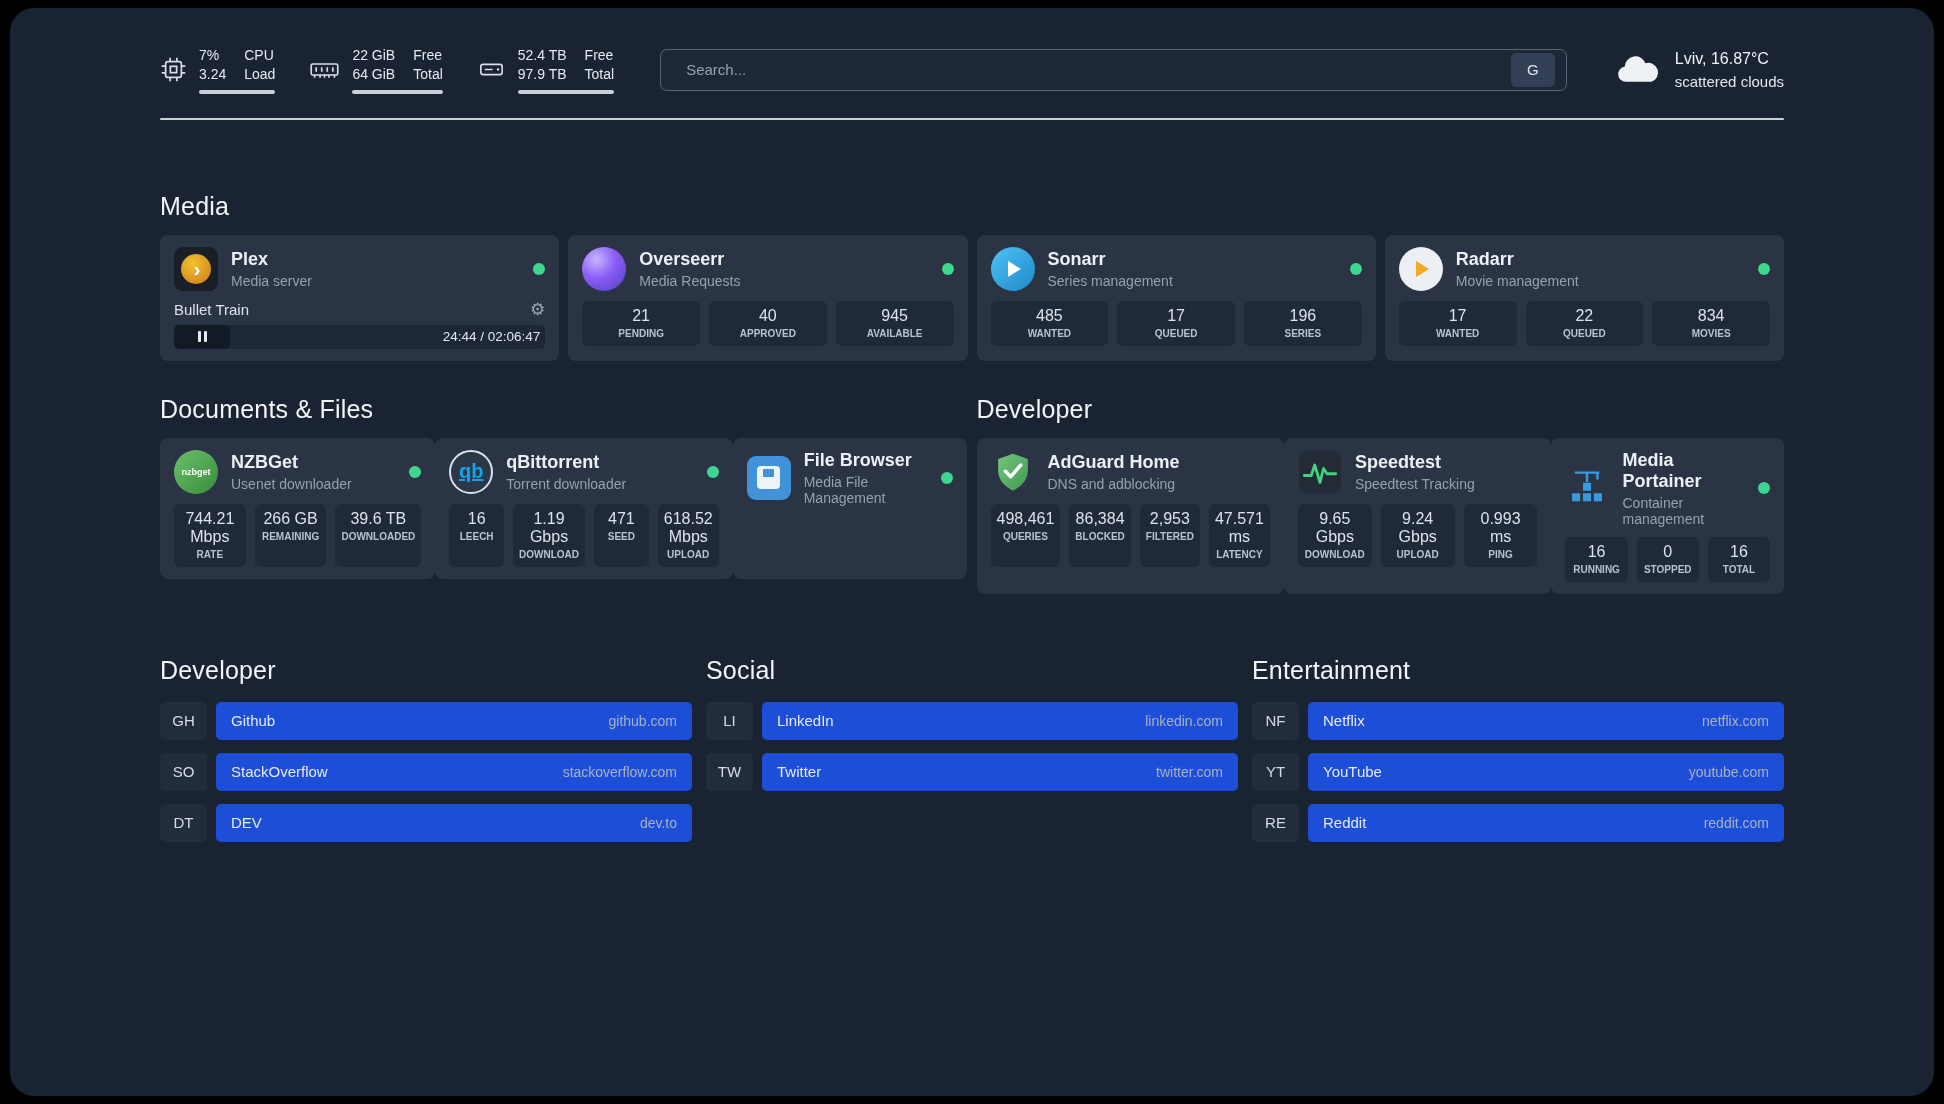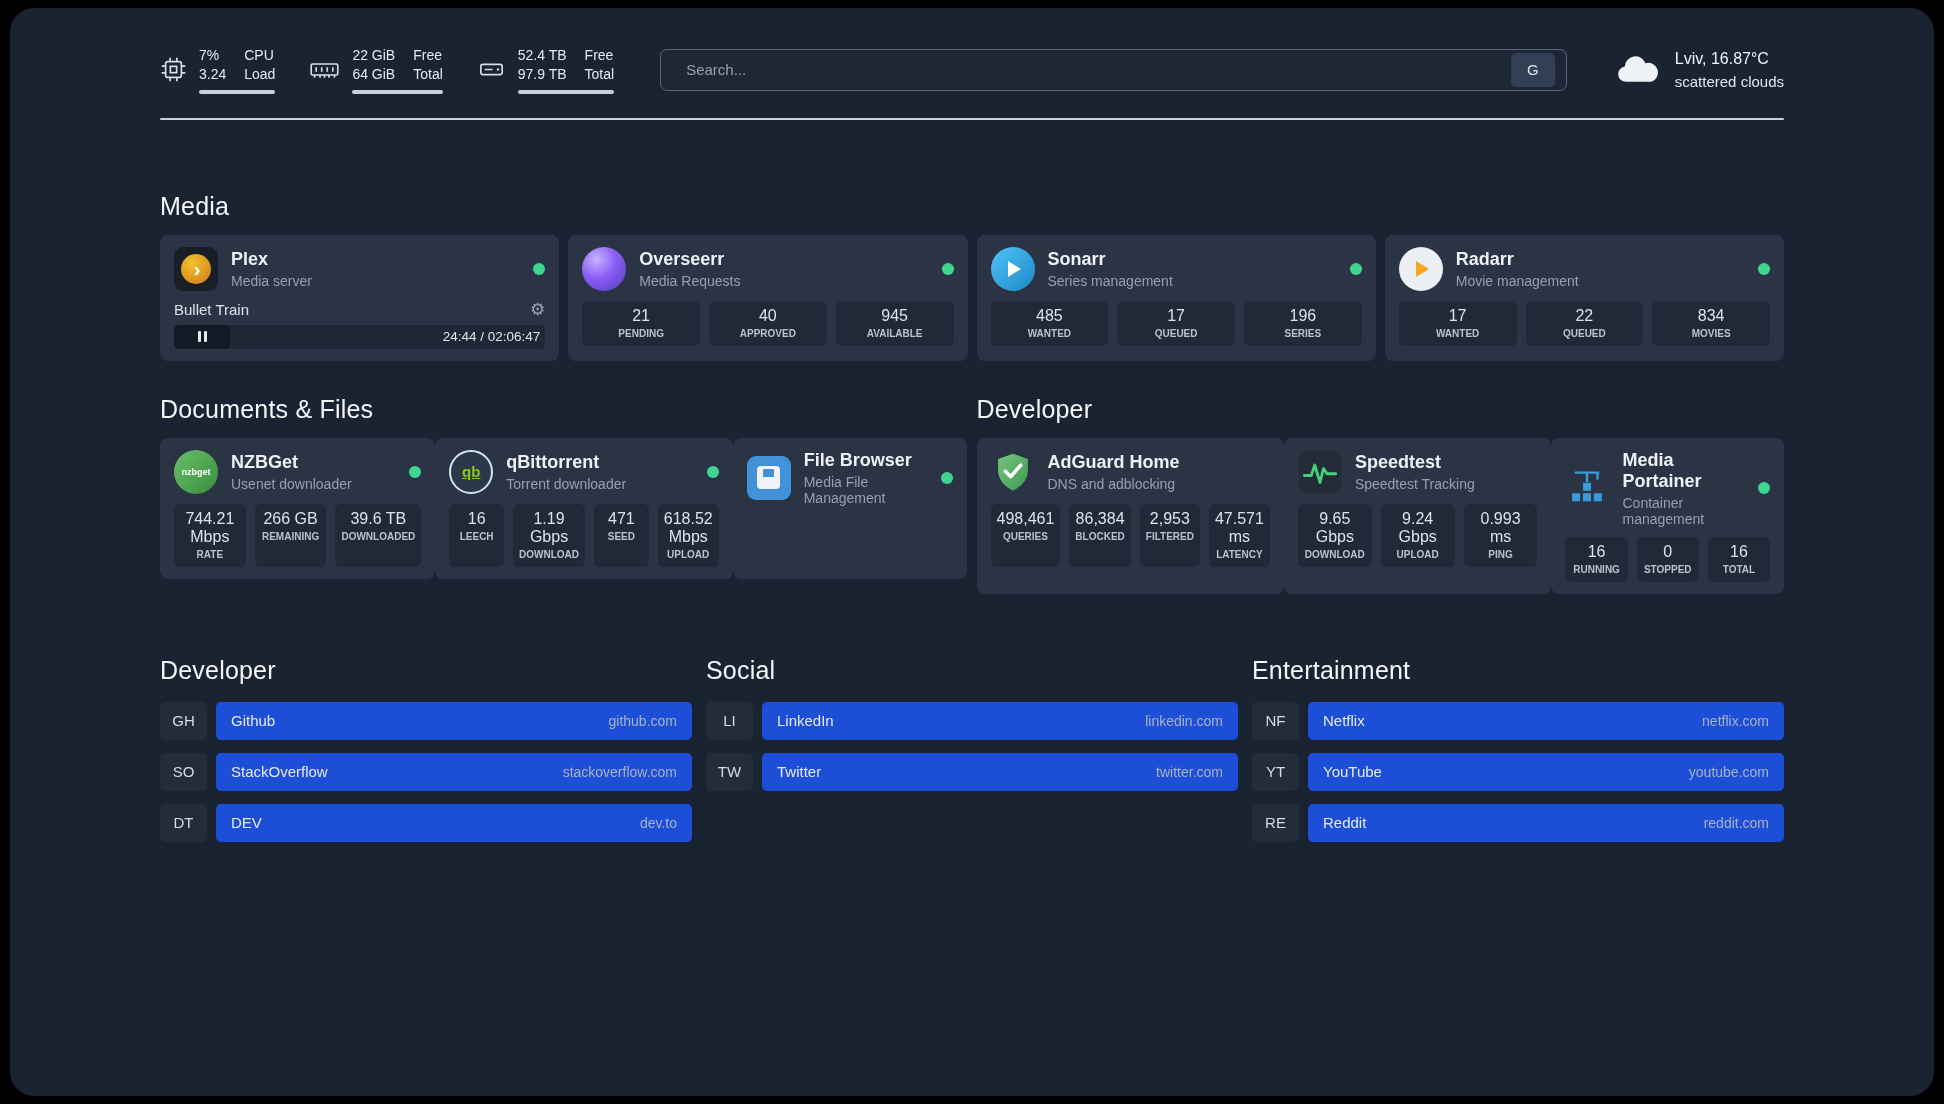--- a/index.html
+++ b/index.html
@@ -102,21 +102,21 @@
     background: radial-gradient(circle at 40% 32%, #f2c12e, #cc7b19);
     display: flex; align-items: center; justify-content: center;
     color: #fff; font-weight: 700; font-size: 21px; line-height: 1; padding-left: 2px;
   }
   .i-overseerr { border-radius: 50%; background: radial-gradient(circle at 33% 28%, #c4b5fd 0%, #8b5cf6 45%, #4c3fc0 100%); }
   .i-sonarr { border-radius: 50%; background: linear-gradient(135deg, #4fc3f7, #1e88c7); }
   .i-radarr { border-radius: 50%; background: #eceff3; }
   .tri { width: 0; height: 0; border-top: 8px solid transparent; border-bottom: 8px solid transparent; border-left: 13px solid #fff; margin-left: 4px; }
   .tri-amber { border-left-color: #f5a623; }
   .i-nzbget { border-radius: 50%; background: linear-gradient(135deg, #6abf69, #388e3c); color: #fff; font-size: 9px; font-weight: 700; }
-  .i-qbit { border-radius: 50%; background: #2c3848; border: 2px solid #d7e3f2; color: #84cc16; font-size: 15px; font-weight: 600; text-decoration: underline; }
+  .i-qbit { border-radius: 50%; background: #2c3848; border: 2px solid #d7e3f2; color: #0ea5e9; font-size: 20px; font-weight: 600; text-decoration: underline; }
   .i-filebrowser { border-radius: 9px; background: #4192d9; }
   .fb-outer { width: 23px; height: 23px; background: #eef3f8; border-radius: 4px; display: flex; justify-content: center; padding-top: 3px; }
   .fb-inner { width: 11px; height: 8px; background: #4192d9; border-radius: 1px; }
 </style>
 </head>
 <body>
 
 <div class="panel">
   <div class="content">
 

